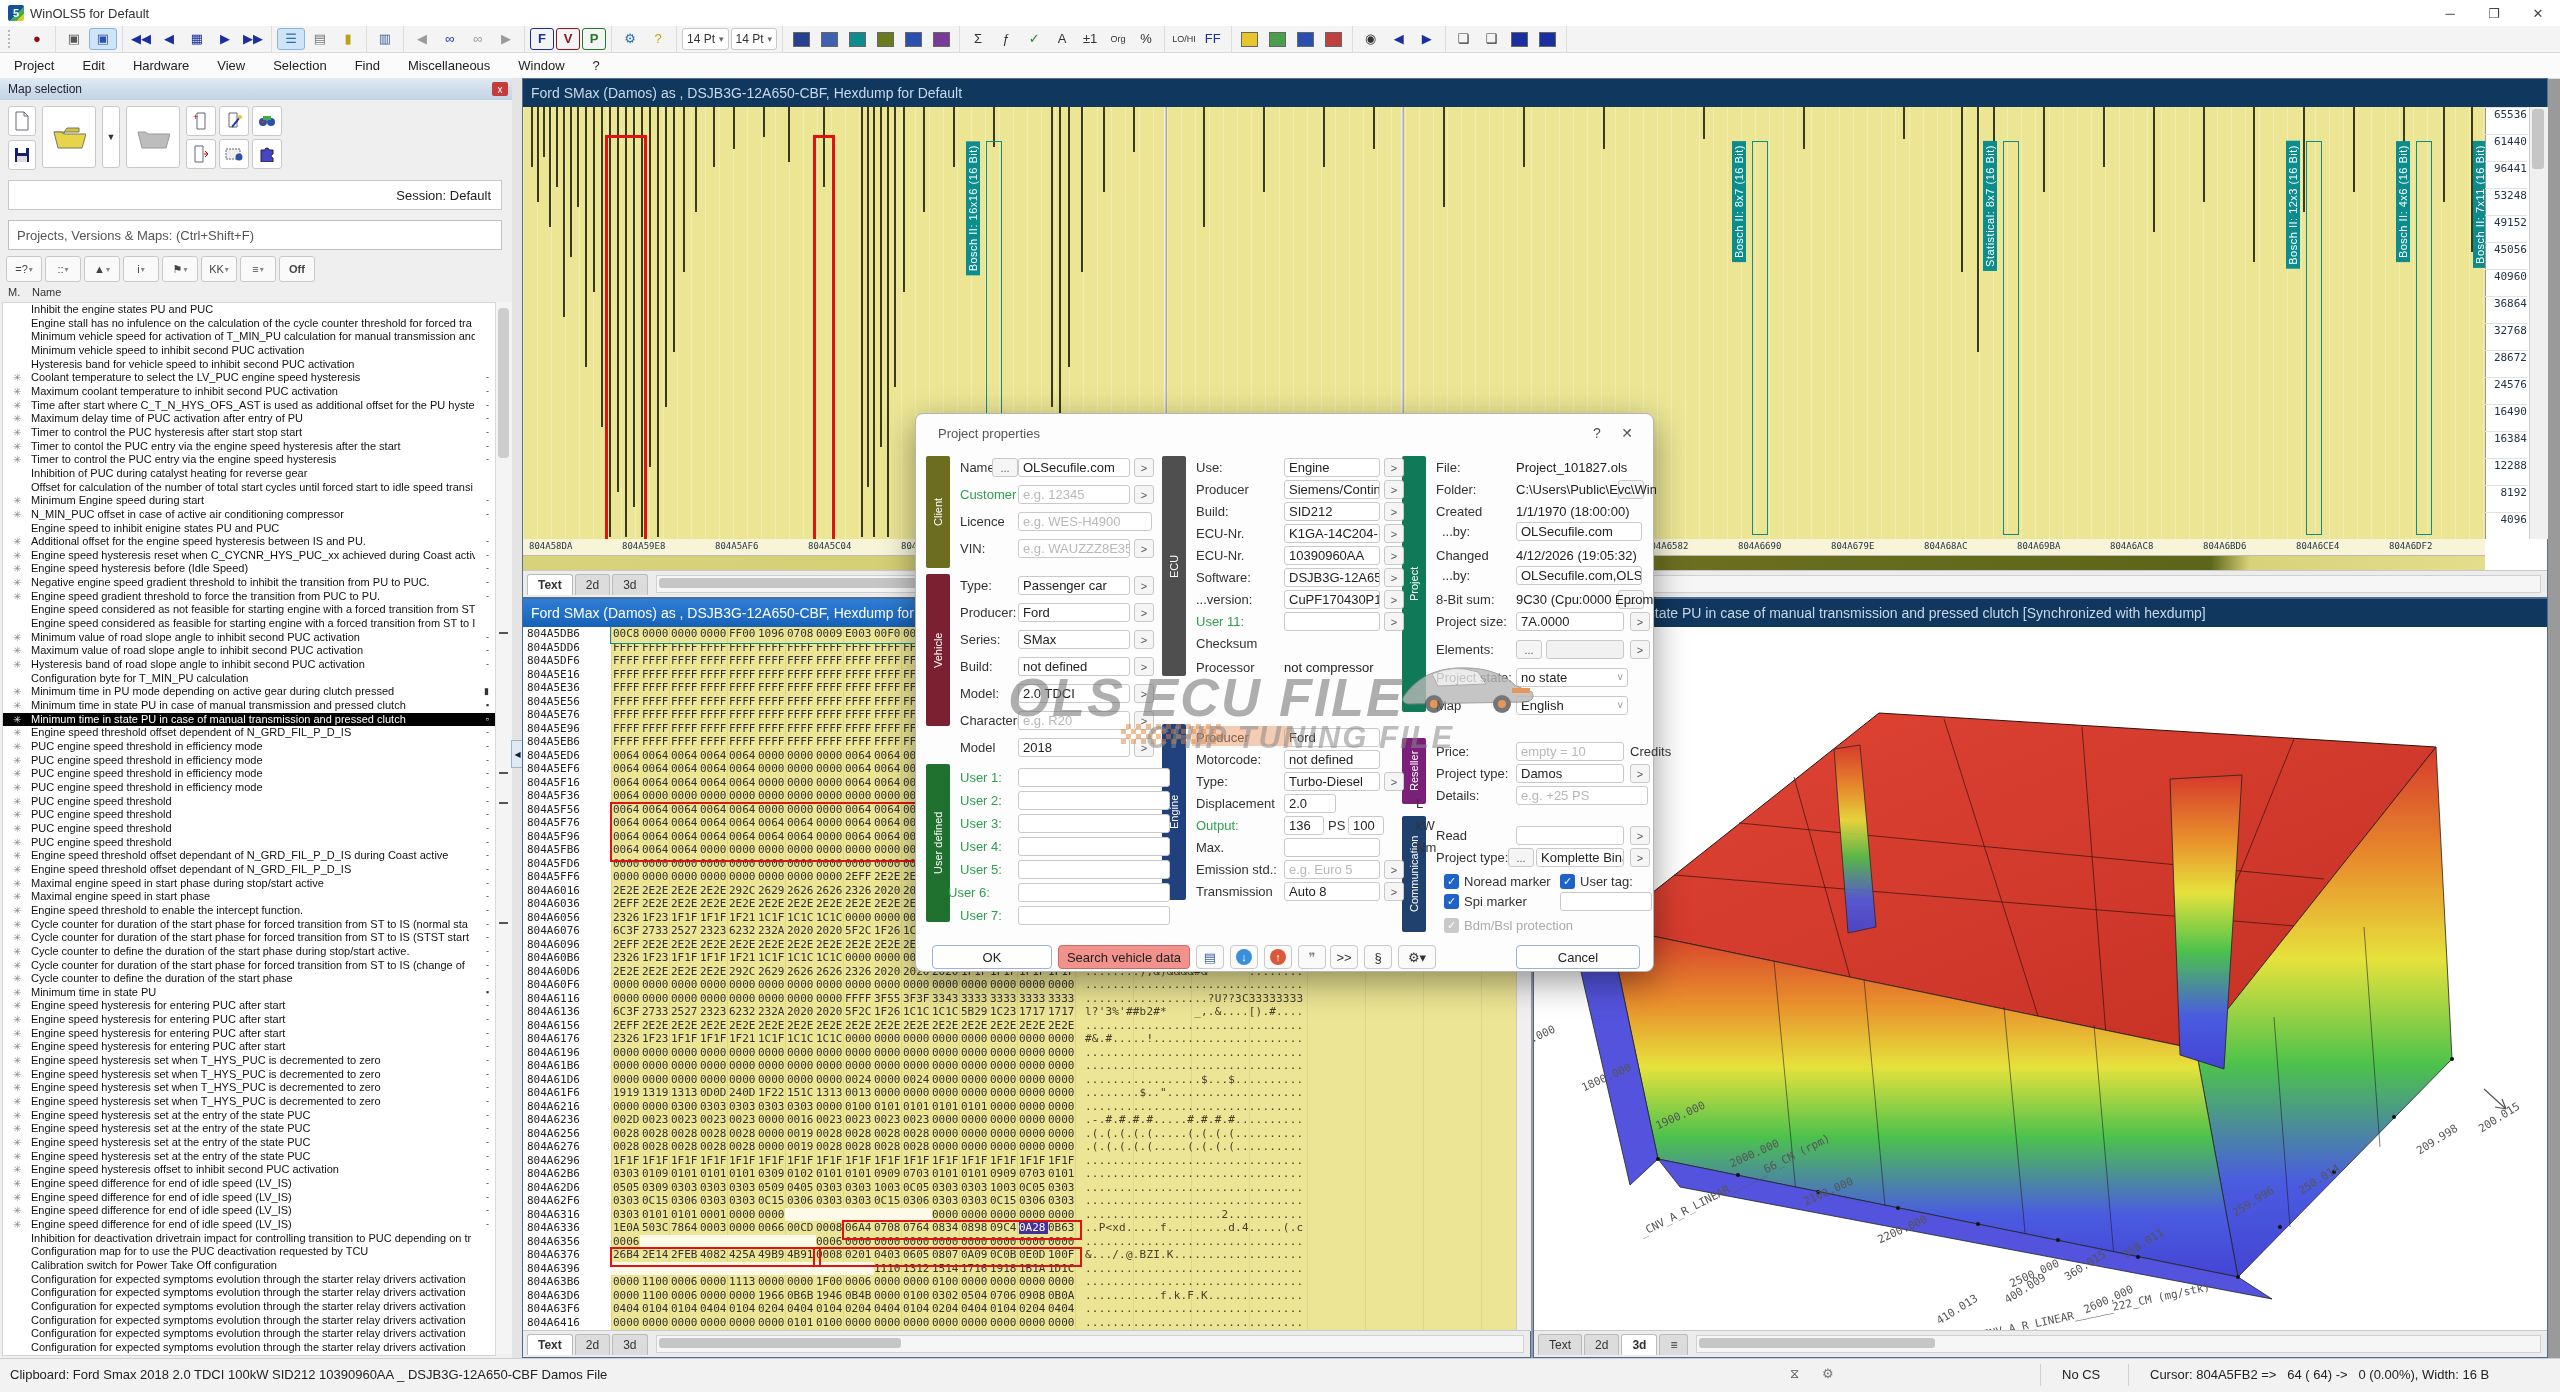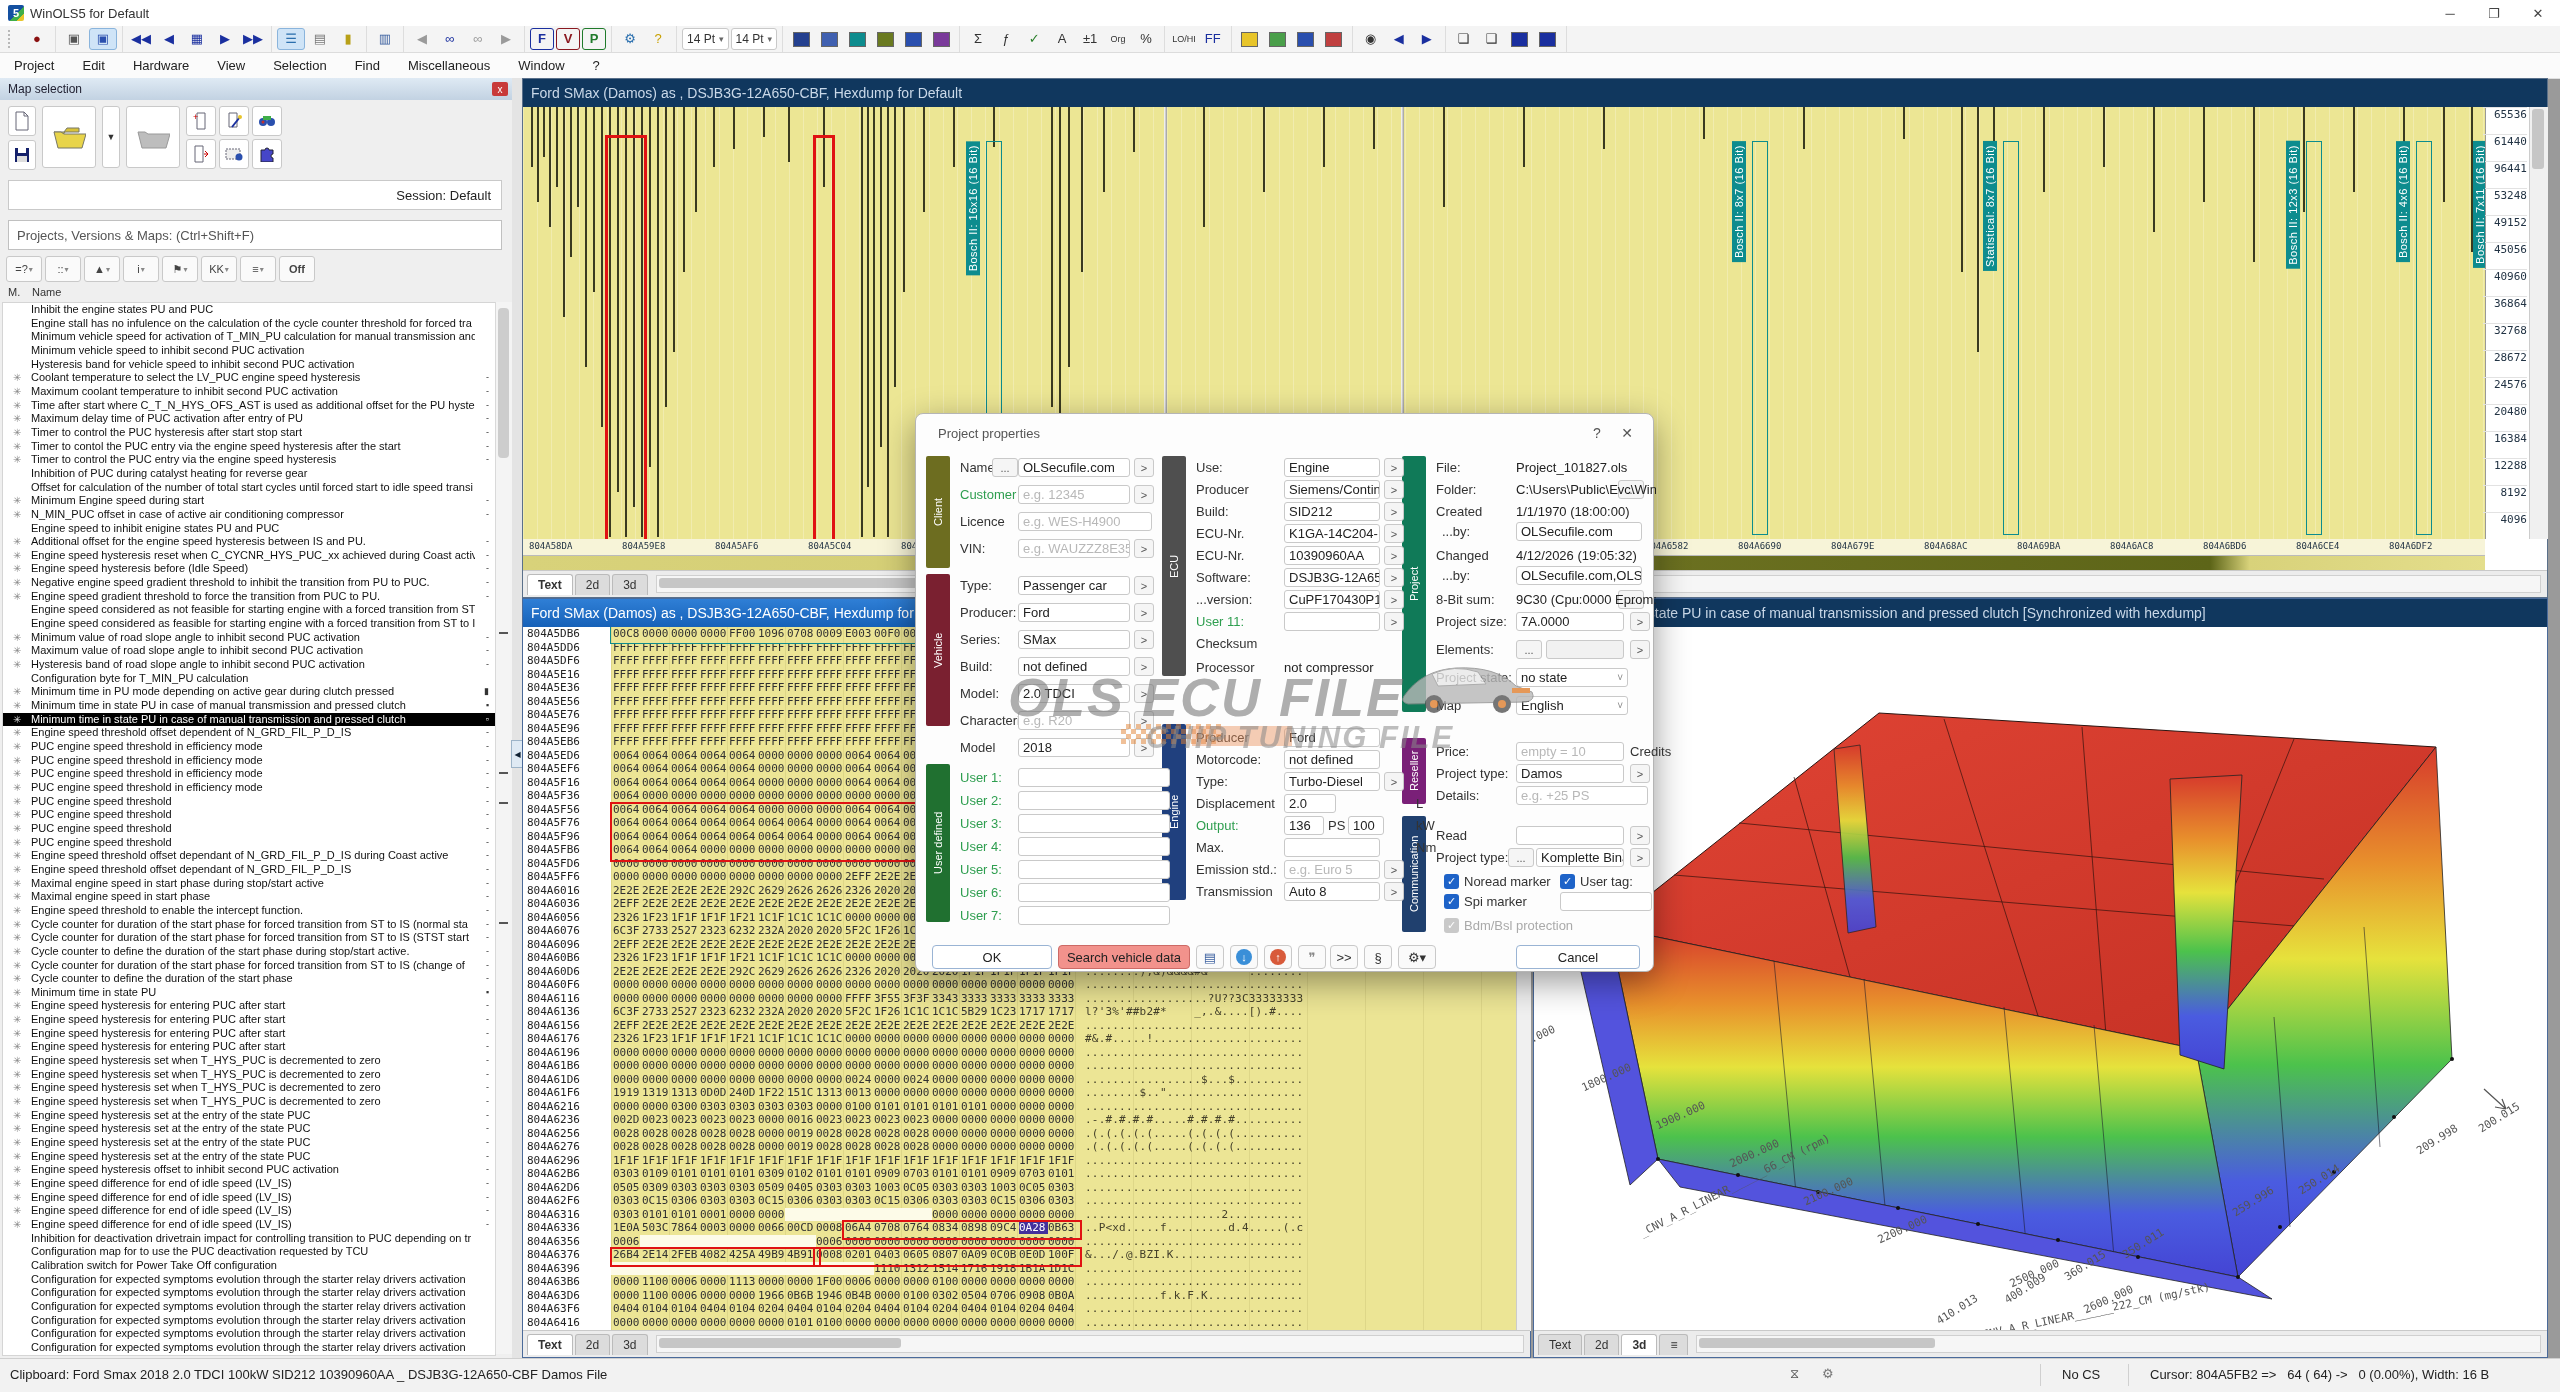--- a/index.html
+++ b/index.html
@@ -842,21 +842,21 @@
         <div class="scale-num" style="top: 27px;">61440</div>
         <div class="scale-num" style="top: 54px;">96441</div>
         <div class="scale-num" style="top: 81px;">53248</div>
         <div class="scale-num" style="top: 108px;">49152</div>
         <div class="scale-num" style="top: 135px;">45056</div>
         <div class="scale-num" style="top: 162px;">40960</div>
         <div class="scale-num" style="top: 189px;">36864</div>
         <div class="scale-num" style="top: 216px;">32768</div>
         <div class="scale-num" style="top: 243px;">28672</div>
         <div class="scale-num" style="top: 270px;">24576</div>
-        <div class="scale-num" style="top: 297px;">20480</div>
+        <div class="scale-num" style="top: 297px;">16490</div>
         <div class="scale-num" style="top: 324px;">16384</div>
         <div class="scale-num" style="top: 351px;">12288</div>
         <div class="scale-num" style="top: 378px;">8192</div>
         <div class="scale-num" style="top: 405px;">4096</div>
       </div>
     <div id="ovw-vscroll" class="abs">
       <div style="position:absolute;left:2px;top:2px;width:12px;height:60px;background:#c6c6c6;border-radius:3px;"></div>
     </div>
     <div id="ovw-addr" class="abs">
         <span class="ov-a" style="left: 6px;">804A58DA</span>
@@ -1106,21 +1106,21 @@
         <div class="dlbl green" style="left: 44px; top: 356px;">User 1:</div>
         <div class="inp" style="left: 102px; top: 354px; width: 152px;"></div>
         <div class="dlbl green" style="left: 44px; top: 379px;">User 2:</div>
         <div class="inp" style="left: 102px; top: 377px; width: 152px;"></div>
         <div class="dlbl green" style="left: 44px; top: 402px;">User 3:</div>
         <div class="inp" style="left: 102px; top: 400px; width: 152px;"></div>
         <div class="dlbl green" style="left: 44px; top: 425px;">User 4:</div>
         <div class="inp" style="left: 102px; top: 423px; width: 152px;"></div>
         <div class="dlbl green" style="left: 44px; top: 448px;">User 5:</div>
         <div class="inp" style="left: 102px; top: 446px; width: 152px;"></div>
-        <div class="dlbl green" style="left: 44px; top: 471px;">User 6:</div>
+        <div class="dlbl green" style="left: 32px; top: 471px;">User 6:</div>
         <div class="inp" style="left: 102px; top: 469px; width: 152px;"></div>
         <div class="dlbl green" style="left: 44px; top: 494px;">User 7:</div>
         <div class="inp" style="left: 102px; top: 492px; width: 152px;"></div>
         <div class="dlbl" style="left: 280px; top: 46px;">Use:</div>
         <div class="inp" style="left: 368px; top: 44px; width: 96px;">Engine</div>
         <div class="sbtn" style="left: 468px; top: 44px; width: 20px;">&gt;</div>
         <div class="dlbl" style="left: 280px; top: 68px;">Producer</div>
         <div class="inp" style="left: 368px; top: 66px; width: 96px;">Siemens/Continen</div>
         <div class="sbtn" style="left: 468px; top: 66px; width: 20px;">&gt;</div>
         <div class="dlbl" style="left: 280px; top: 90px;">Build:</div>

